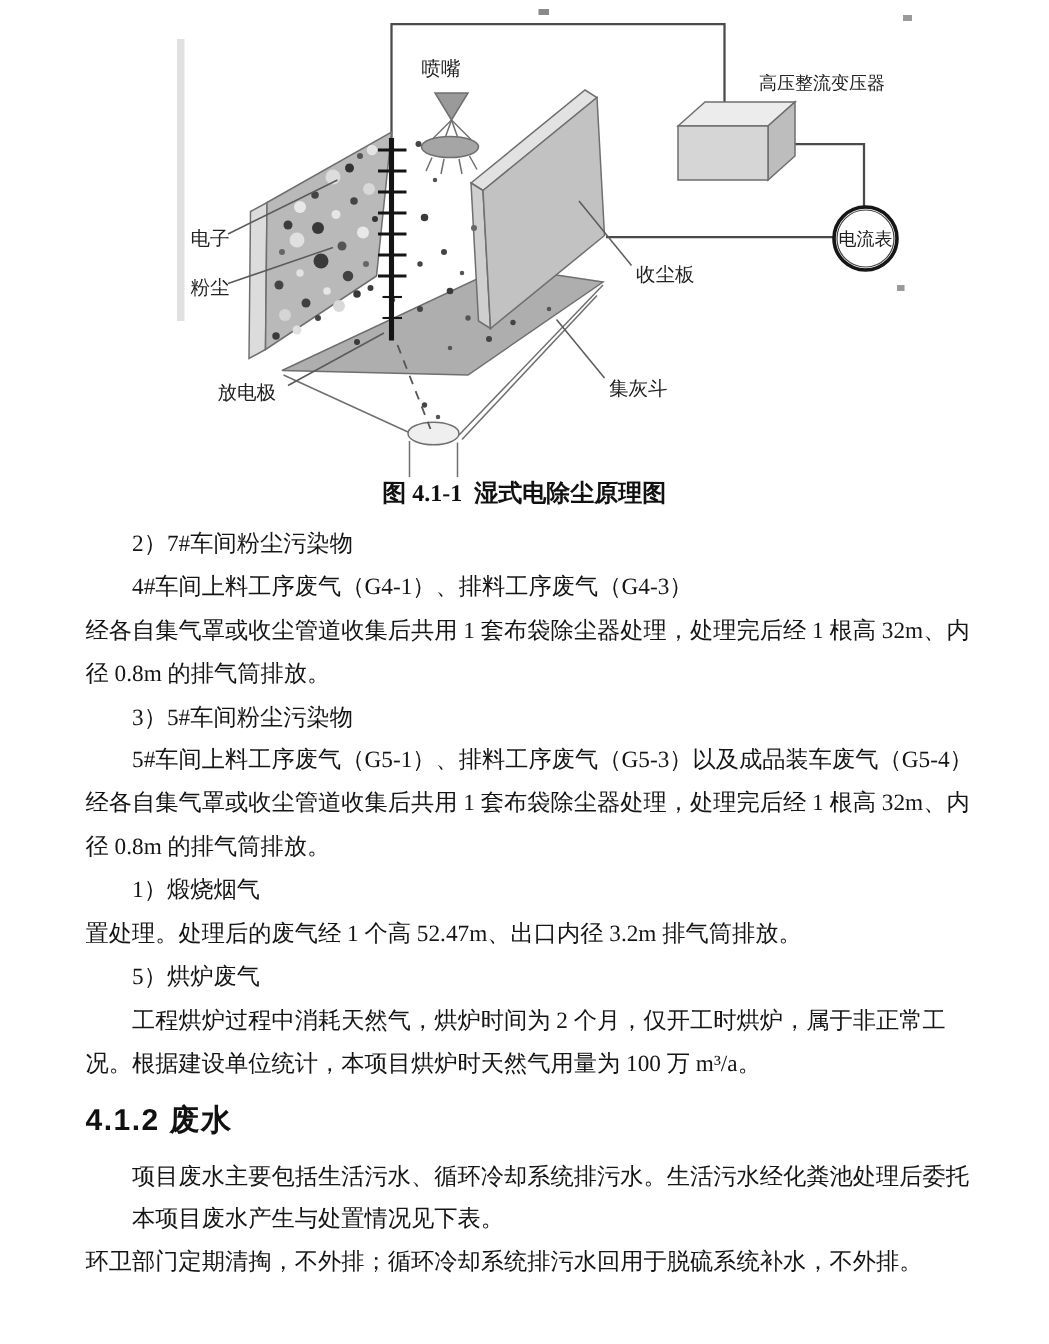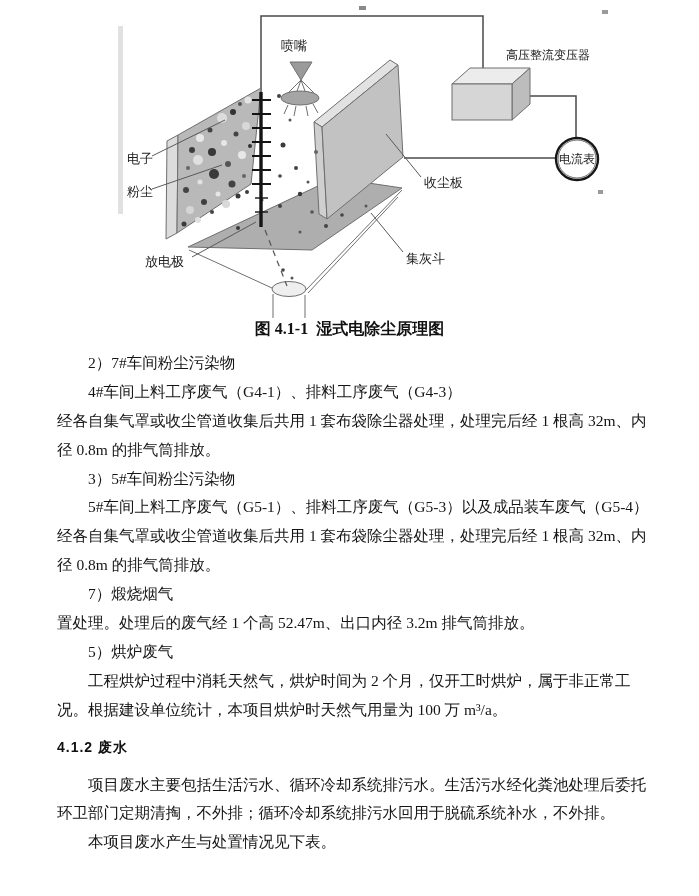--- a/index.html
+++ b/index.html
@@ -13,21 +13,21 @@
     font-size:16px;font-weight:bold;white-space:pre;color:#111;
   }
   .content{position:absolute;left:57px;top:349px;width:592px;}
   .line{
     height:28.9px;line-height:28.9px;font-size:15.5px;white-space:nowrap;
     color:#151515;
   }
   .line.indent{padding-left:31px;}
   .section-heading{
     font-family:"Liberation Sans", sans-serif;
-    font-size:14px;font-weight:bold;line-height:24px;color:#111;
+    font-size:20px;font-weight:bold;line-height:24px;color:#111;
     margin:10px 0 12px 0;letter-spacing:1px;
   }
   .diagram-label{font-size:13px;fill:#222;}
   .diagram-label-sm{font-size:12px;fill:#222;}
   svg .wire{stroke:#4a4a4a;stroke-width:1.5;fill:none;}
   svg .leader{stroke:#5a5a5a;stroke-width:1;fill:none;}
   svg .edge{stroke:#6f6f6f;stroke-width:1;}
 </style>
 </head>
 <body>
@@ -185,26 +185,26 @@
 
   <div class="content">
     <div class="line indent">2）7#车间粉尘污染物</div>
     <div class="line indent">4#车间上料工序废气（G4-1）、排料工序废气（G4-3）</div>
     <div class="line">经各自集气罩或收尘管道收集后共用 1 套布袋除尘器处理，处理完后经 1 根高 32m、内</div>
     <div class="line">径 0.8m 的排气筒排放。</div>
     <div class="line indent">3）5#车间粉尘污染物</div>
     <div class="line indent">5#车间上料工序废气（G5-1）、排料工序废气（G5-3）以及成品装车废气（G5-4）</div>
     <div class="line">经各自集气罩或收尘管道收集后共用 1 套布袋除尘器处理，处理完后经 1 根高 32m、内</div>
     <div class="line">径 0.8m 的排气筒排放。</div>
-    <div class="line indent">7）煅烧烟气</div>
+    <div class="line indent">1）煅烧烟气</div>
     <div class="line">置处理。处理后的废气经 1 个高 52.47m、出口内径 3.2m 排气筒排放。</div>
     <div class="line indent">5）烘炉废气</div>
     <div class="line indent">工程烘炉过程中消耗天然气，烘炉时间为 2 个月，仅开工时烘炉，属于非正常工</div>
     <div class="line">况。根据建设单位统计，本项目烘炉时天然气用量为 100 万 m³/a。</div>
 
     <div class="section-heading">4.1.2 废水</div>
 
     <div class="line indent">项目废水主要包括生活污水、循环冷却系统排污水。生活污水经化粪池处理后委托</div>
+    <div class="line indent">本项目废水产生与处置情况见下表。</div>
     <div class="line">环卫部门定期清掏，不外排；循环冷却系统排污水回用于脱硫系统补水，不外排。</div>
-    <div class="line indent">本项目废水产生与处置情况见下表。</div>
   </div>
 
 </div>
 
 </body></html>

